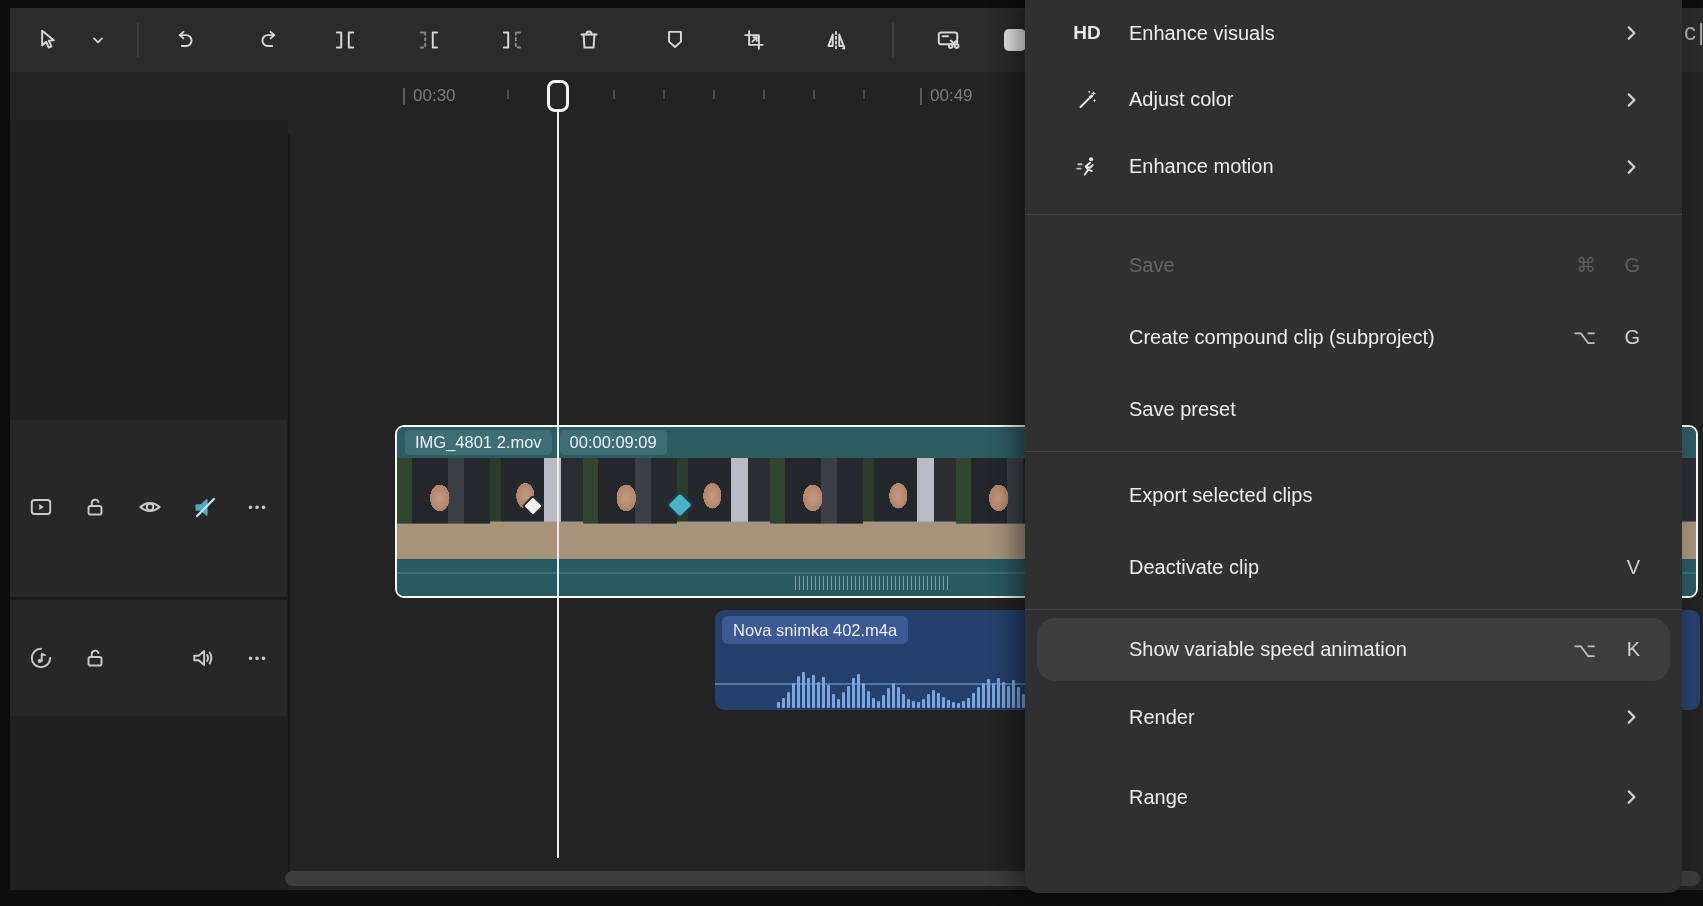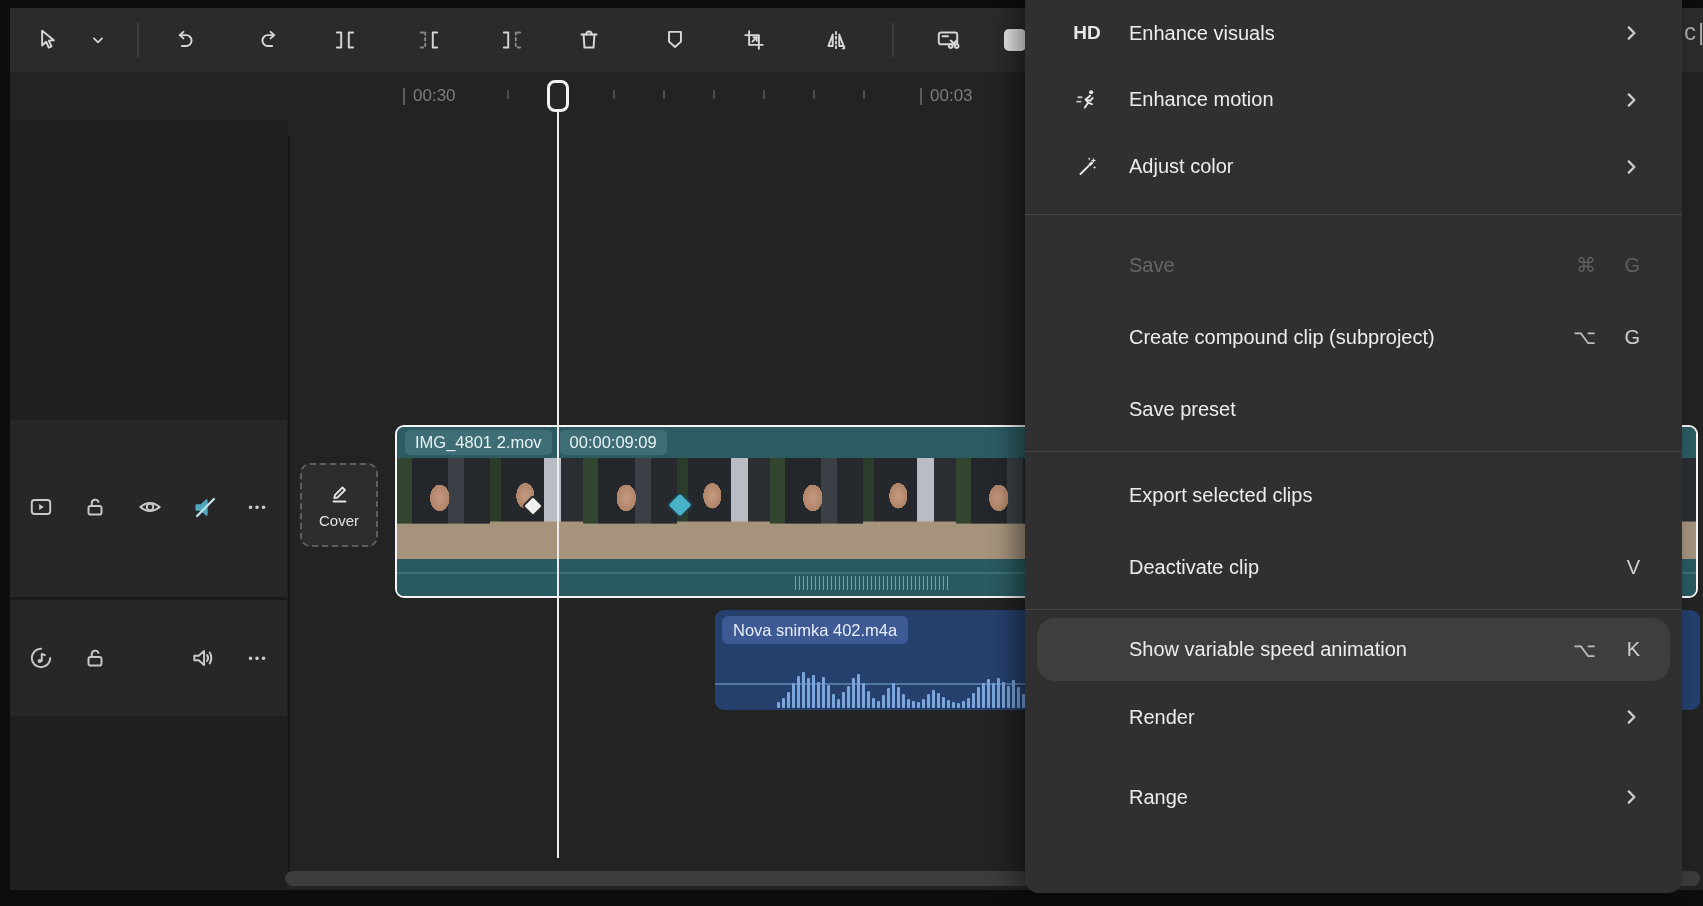--- a/index.html
+++ b/index.html
@@ -97,21 +97,21 @@
   <div class="track-row" style="top:600px;height:116px;"></div>
   <div class="row-sep"></div>
   <div class="col-divider"></div>
 
   <div class="ruler-label" style="left:403px;">
     <span class="bar"></span>
     <span>00:30</span>
   </div>
   <div class="ruler-label" style="left:920px;">
     <span class="bar"></span>
-    <span>00:03</span>
+    <span>00:49</span>
   </div>
   <div id="ticks">
       <div class="tick" style="left: 507px;"></div>
       <div class="tick" style="left: 613px;"></div>
       <div class="tick" style="left: 663px;"></div>
       <div class="tick" style="left: 713px;"></div>
       <div class="tick" style="left: 763px;"></div>
       <div class="tick" style="left: 813px;"></div>
       <div class="tick" style="left: 863px;"></div>
     </div>
@@ -164,29 +164,20 @@
           <path d="M4 10 H8 L13 5.5 V18.5 L8 14 H4 Z"></path>
           <path d="M15.8 9.3 Q17.7 12 15.8 14.7"></path>
           <path d="M18.2 7 Q21.2 12 18.2 17"></path>
         </svg>
       </div>
       <div class="trk-icon" style="left: 243px; top: 643px;">
         <span class="dots">•••</span>
       </div>
     </div>
 
-  <div class="cover-btn">
-    <span>
-      <svg width="24" height="24" viewBox="0 0 24 24" fill="none" stroke="#e3e3e3" stroke-width="1.8" stroke-linecap="round" stroke-linejoin="round">
-        <path d="M8 14 L15.5 6.5 L18 9 L10.5 16.5 L7.3 17.2 Z"></path>
-        <path d="M6.5 20.5 H18.5"></path>
-      </svg>
-    </span>
-    <span class="lbl">Cover</span>
-  </div>
 
   <div class="video-clip">
     <div class="vc-header">
       <span class="vc-chip">IMG_4801 2.mov</span>
       <span class="vc-chip">00:00:09:09</span>
     </div>
     <div class="vc-thumbs" id="thumbs">
         <div class="thumb"></div>
         <div class="thumb alt"></div>
         <div class="thumb"></div>
@@ -378,118 +369,118 @@
           <span class="m-chevron">
             <svg width="18" height="18" viewBox="0 0 24 24" fill="none" stroke="currentColor" stroke-width="3" stroke-linecap="round" stroke-linejoin="round">
               <path d="M9 4.5 L16.5 12 L9 19.5"></path>
             </svg>
           </span>
         </span>
       </div>
       <div class="m-row" style="height: 67px;">
         <span class="m-ic">
           <svg width="26" height="26" viewBox="0 0 24 24" fill="none" stroke="currentColor" stroke-width="1.8" stroke-linecap="round" stroke-linejoin="round">
+            <path d="M6 18.5 L13.5 11"></path>
+            <path d="M11.2 13.3 L13.8 15.9" opacity="0"></path>
+            <path d="M14.8 9.7 L16.3 8.2" stroke-width="2.6"></path>
+            <path d="M18 3.5 L18.6 5.4 L20.5 6 L18.6 6.6 L18 8.5 L17.4 6.6 L15.5 6 L17.4 5.4 Z" fill="currentColor" stroke="none"></path>
+            <path d="M14 3 L14.4 4.1 L15.5 4.5 L14.4 4.9 L14 6 L13.6 4.9 L12.5 4.5 L13.6 4.1 Z" fill="currentColor" stroke="none"></path>
+            <path d="M19 11 L19.4 12.1 L20.5 12.5 L19.4 12.9 L19 14 L18.6 12.9 L17.5 12.5 L18.6 12.1 Z" fill="currentColor" stroke="none"></path>
+          </svg>
+        </span>
+        <span class="m-label">Adjust color</span>
+        <span class="m-right">
+          <span class="m-chevron">
+            <svg width="18" height="18" viewBox="0 0 24 24" fill="none" stroke="currentColor" stroke-width="3" stroke-linecap="round" stroke-linejoin="round">
+              <path d="M9 4.5 L16.5 12 L9 19.5"></path>
+            </svg>
+          </span>
+        </span>
+      </div>
+      <div class="m-row" style="height: 67px;">
+        <span class="m-ic">
+          <svg width="26" height="26" viewBox="0 0 24 24" fill="none" stroke="currentColor" stroke-width="1.8" stroke-linecap="round" stroke-linejoin="round">
             <circle cx="15.8" cy="4.8" r="1.9" fill="currentColor" stroke="none"></circle>
             <path d="M14.8 8 L10.8 11.5 L13 14.5 L10 19"></path>
             <path d="M10.8 11.5 L14.8 12.8 L17.2 10.2"></path>
             <path d="M13 14.5 L16.5 15.8"></path>
             <path d="M4 9.5 H7" opacity="0.8"></path>
             <path d="M3 13.5 H6" opacity="0.8"></path>
           </svg>
         </span>
         <span class="m-label">Enhance motion</span>
         <span class="m-right">
           <span class="m-chevron">
             <svg width="18" height="18" viewBox="0 0 24 24" fill="none" stroke="currentColor" stroke-width="3" stroke-linecap="round" stroke-linejoin="round">
               <path d="M9 4.5 L16.5 12 L9 19.5"></path>
             </svg>
           </span>
         </span>
       </div>
-      <div class="m-row" style="height: 67px;">
-        <span class="m-ic">
-          <svg width="26" height="26" viewBox="0 0 24 24" fill="none" stroke="currentColor" stroke-width="1.8" stroke-linecap="round" stroke-linejoin="round">
-            <path d="M6 18.5 L13.5 11"></path>
-            <path d="M11.2 13.3 L13.8 15.9" opacity="0"></path>
-            <path d="M14.8 9.7 L16.3 8.2" stroke-width="2.6"></path>
-            <path d="M18 3.5 L18.6 5.4 L20.5 6 L18.6 6.6 L18 8.5 L17.4 6.6 L15.5 6 L17.4 5.4 Z" fill="currentColor" stroke="none"></path>
-            <path d="M14 3 L14.4 4.1 L15.5 4.5 L14.4 4.9 L14 6 L13.6 4.9 L12.5 4.5 L13.6 4.1 Z" fill="currentColor" stroke="none"></path>
-            <path d="M19 11 L19.4 12.1 L20.5 12.5 L19.4 12.9 L19 14 L18.6 12.9 L17.5 12.5 L18.6 12.1 Z" fill="currentColor" stroke="none"></path>
-          </svg>
-        </span>
-        <span class="m-label">Adjust color</span>
+      <div class="m-div d1"></div>
+      <div class="m-row disabled">
+        <span class="m-ic"></span>
+        <span class="m-label">Save</span>
+        <span class="m-right">
+          <span class="m-mod">⌘</span>
+          <span class="m-key">G</span>
+        </span>
+      </div>
+      <div class="m-row">
+        <span class="m-ic"></span>
+        <span class="m-label">Create compound clip (subproject)</span>
+        <span class="m-right">
+          <span class="m-mod">⌥</span>
+          <span class="m-key">G</span>
+        </span>
+      </div>
+      <div class="m-row">
+        <span class="m-ic"></span>
+        <span class="m-label">Save preset</span>
+        <span class="m-right"></span>
+      </div>
+      <div class="m-div d2"></div>
+      <div class="m-row">
+        <span class="m-ic"></span>
+        <span class="m-label">Export selected clips</span>
+        <span class="m-right"></span>
+      </div>
+      <div class="m-row">
+        <span class="m-ic"></span>
+        <span class="m-label">Deactivate clip</span>
+        <span class="m-right">
+          <span class="m-key">V</span>
+        </span>
+      </div>
+      <div class="m-div d3"></div>
+      <div class="m-row hl">
+        <span class="m-ic"></span>
+        <span class="m-label">Show variable speed animation</span>
+        <span class="m-right">
+          <span class="m-mod">⌥</span>
+          <span class="m-key">K</span>
+        </span>
+      </div>
+      <div class="m-row">
+        <span class="m-ic"></span>
+        <span class="m-label">Render</span>
         <span class="m-right">
           <span class="m-chevron">
             <svg width="18" height="18" viewBox="0 0 24 24" fill="none" stroke="currentColor" stroke-width="3" stroke-linecap="round" stroke-linejoin="round">
               <path d="M9 4.5 L16.5 12 L9 19.5"></path>
             </svg>
           </span>
         </span>
       </div>
-      <div class="m-div d1"></div>
-      <div class="m-row disabled">
-        <span class="m-ic"></span>
-        <span class="m-label">Save</span>
-        <span class="m-right">
-          <span class="m-mod">⌘</span>
-          <span class="m-key">G</span>
-        </span>
-      </div>
-      <div class="m-row">
-        <span class="m-ic"></span>
-        <span class="m-label">Create compound clip (subproject)</span>
-        <span class="m-right">
-          <span class="m-mod">⌥</span>
-          <span class="m-key">G</span>
-        </span>
-      </div>
-      <div class="m-row">
-        <span class="m-ic"></span>
-        <span class="m-label">Save preset</span>
-        <span class="m-right"></span>
-      </div>
-      <div class="m-div d2"></div>
-      <div class="m-row">
-        <span class="m-ic"></span>
-        <span class="m-label">Export selected clips</span>
-        <span class="m-right"></span>
-      </div>
-      <div class="m-row">
-        <span class="m-ic"></span>
-        <span class="m-label">Deactivate clip</span>
-        <span class="m-right">
-          <span class="m-key">V</span>
-        </span>
-      </div>
-      <div class="m-div d3"></div>
-      <div class="m-row hl">
-        <span class="m-ic"></span>
-        <span class="m-label">Show variable speed animation</span>
-        <span class="m-right">
-          <span class="m-mod">⌥</span>
-          <span class="m-key">K</span>
-        </span>
-      </div>
-      <div class="m-row">
-        <span class="m-ic"></span>
-        <span class="m-label">Render</span>
+      <div class="m-row range">
+        <span class="m-ic"></span>
+        <span class="m-label">Range</span>
         <span class="m-right">
           <span class="m-chevron">
             <svg width="18" height="18" viewBox="0 0 24 24" fill="none" stroke="currentColor" stroke-width="3" stroke-linecap="round" stroke-linejoin="round">
               <path d="M9 4.5 L16.5 12 L9 19.5"></path>
             </svg>
           </span>
         </span>
       </div>
-      <div class="m-row range">
-        <span class="m-ic"></span>
-        <span class="m-label">Range</span>
-        <span class="m-right">
-          <span class="m-chevron">
-            <svg width="18" height="18" viewBox="0 0 24 24" fill="none" stroke="currentColor" stroke-width="3" stroke-linecap="round" stroke-linejoin="round">
-              <path d="M9 4.5 L16.5 12 L9 19.5"></path>
-            </svg>
-          </span>
-        </span>
-      </div>
     </div>
 
 </div>
 
 </body></html>

